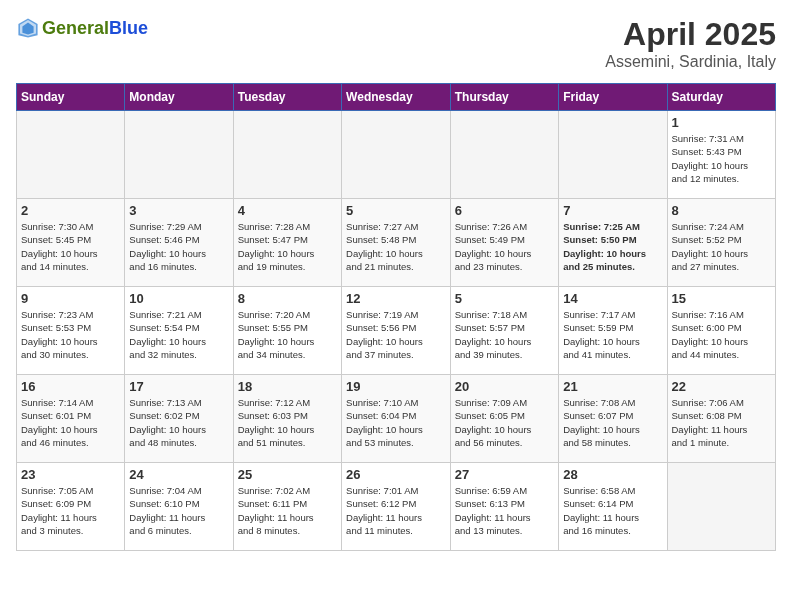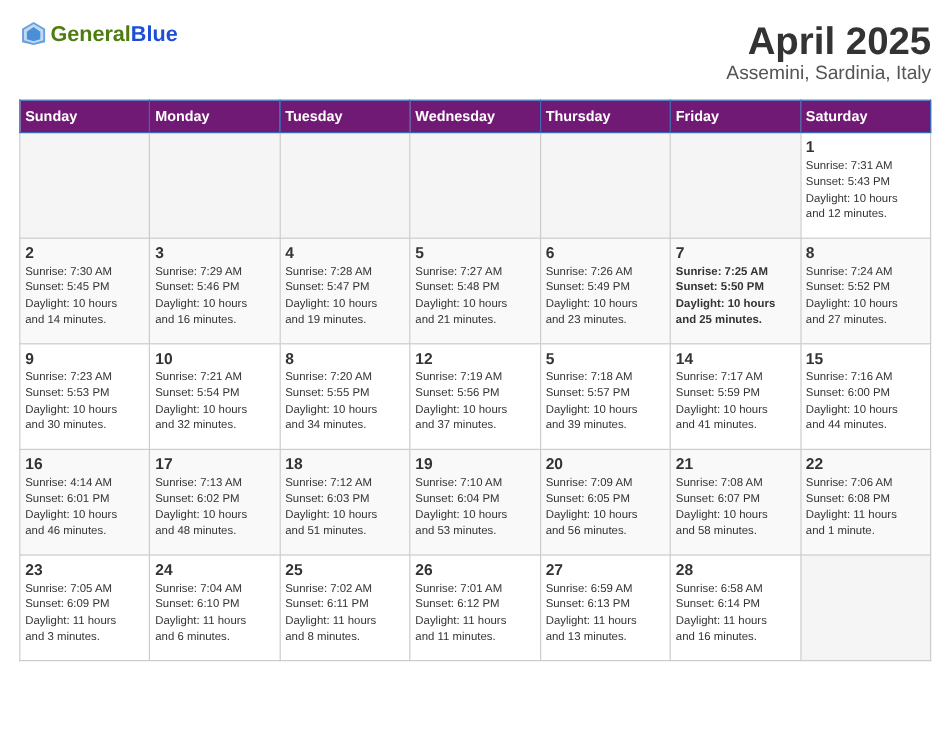--- a/index.html
+++ b/index.html
@@ -234,21 +234,21 @@
           <span class="day-num">15</span>
           <div class="day-info" style="white-space: pre-line;">Sunrise: 7:16 AM
 Sunset: 6:00 PM
 Daylight: 10 hours
 and 44 minutes.</div>
         </td>
       </tr>
       <tr>
         <td>
           <span class="day-num">16</span>
-          <div class="day-info" style="white-space: pre-line;">Sunrise: 4:14 AM
+          <div class="day-info" style="white-space: pre-line;">Sunrise: 7:14 AM
 Sunset: 6:01 PM
 Daylight: 10 hours
 and 46 minutes.</div>
         </td>
         <td>
           <span class="day-num">17</span>
           <div class="day-info" style="white-space: pre-line;">Sunrise: 7:13 AM
 Sunset: 6:02 PM
 Daylight: 10 hours
 and 48 minutes.</div>

